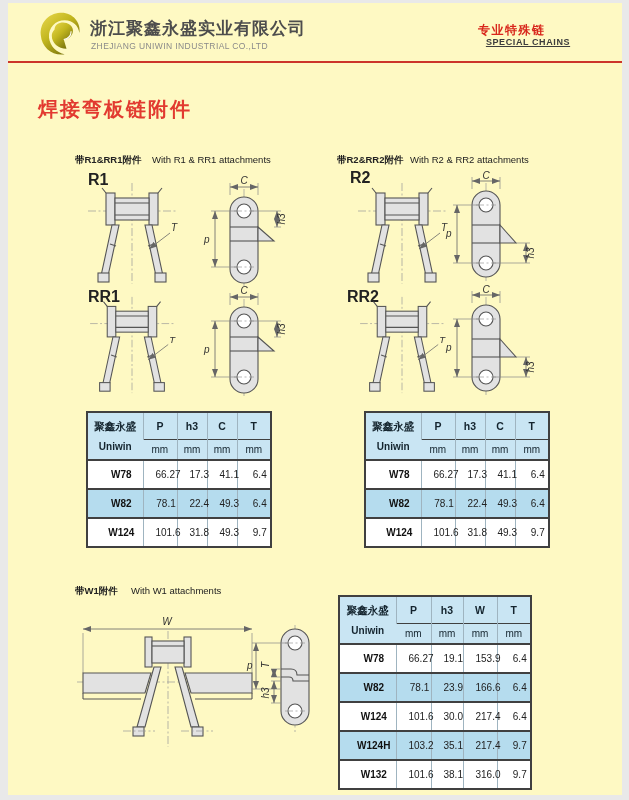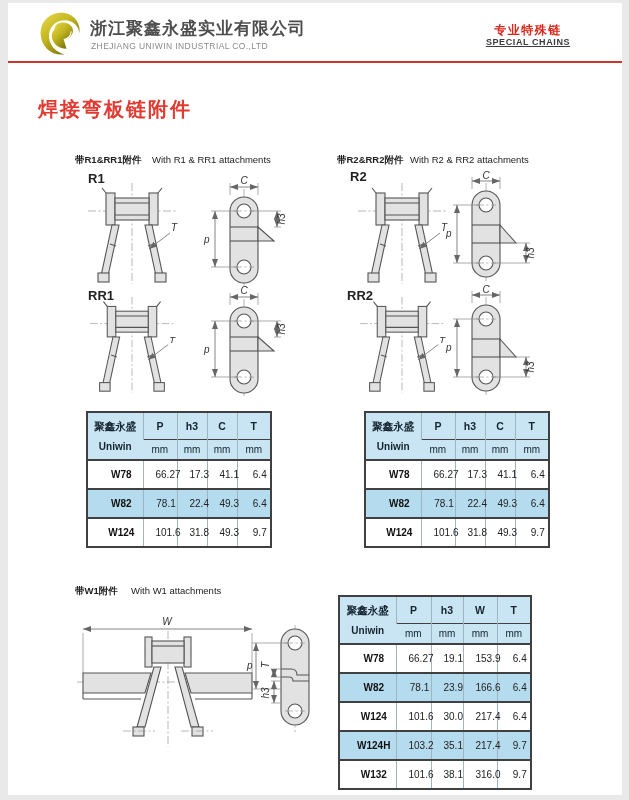--- a/index.html
+++ b/index.html
@@ -1,32 +1,32 @@
 <!DOCTYPE html>
 <html><head>
 <meta charset="utf-8">
 <style>
   html,body{margin:0;padding:0;}
   body{width:629px;height:800px;background:#e9e9e9;font-family:"Liberation Sans",sans-serif;position:relative;overflow:hidden;}
-  .page{position:absolute;left:8px;top:3px;width:614px;height:792px;background:#ffffff;}
+  .page{position:absolute;left:8px;top:3px;width:614px;height:792px;background:#fef9c3;}
   .abs{position:absolute;}
 
   
   .co-cn{font-size:17px;font-weight:700;color:#4d4d4d;letter-spacing:1px;}
   .co-en{font-size:8.5px;color:#8a8a8a;letter-spacing:.4px;}
-  .tag-cn{font-size:12px;font-weight:700;color:#d8261b;letter-spacing:1.5px;text-align:center;}
+  .tag-cn{font-size:12px;font-weight:700;color:#d8261b;letter-spacing:1.5px;text-align:left;}
   .tag-en{font-size:9px;font-weight:700;color:#3c3c3c;letter-spacing:.6px;text-align:center;text-decoration:underline;}
   .redline{height:2px;background:#cc352a;}
 
   
   .title-cn{font-size:20px;font-weight:700;color:#e23a30;letter-spacing:2px;}
   .title-en{font-size:13.5px;font-weight:800;color:#141414;letter-spacing:.2px;}
   .sec-cn{font-size:9.5px;font-weight:700;color:#222;}
   .sec-en{font-size:9.5px;color:#222;}
-  .figlab{font-size:13px;font-weight:700;color:#222;}
+  .figlab{font-size:16px;font-weight:700;color:#222;}
 
   
   .pl{fill:#e2e2e2;stroke:#555;stroke-width:1.1;}
   .hole{fill:#fff;stroke:#555;stroke-width:1.1;}
   .ln{stroke:#555;stroke-width:1.1;fill:none;}
   .cl{stroke:#999;stroke-width:.7;fill:none;stroke-dasharray:8 2.5 2 2.5;}
   .ext{stroke:#888;stroke-width:.7;fill:none;}
   .dim{stroke:#666;stroke-width:.8;fill:none;}
   .dt{font-family:"Liberation Sans",sans-serif;font-size:10px;font-style:italic;fill:#333;}
 

